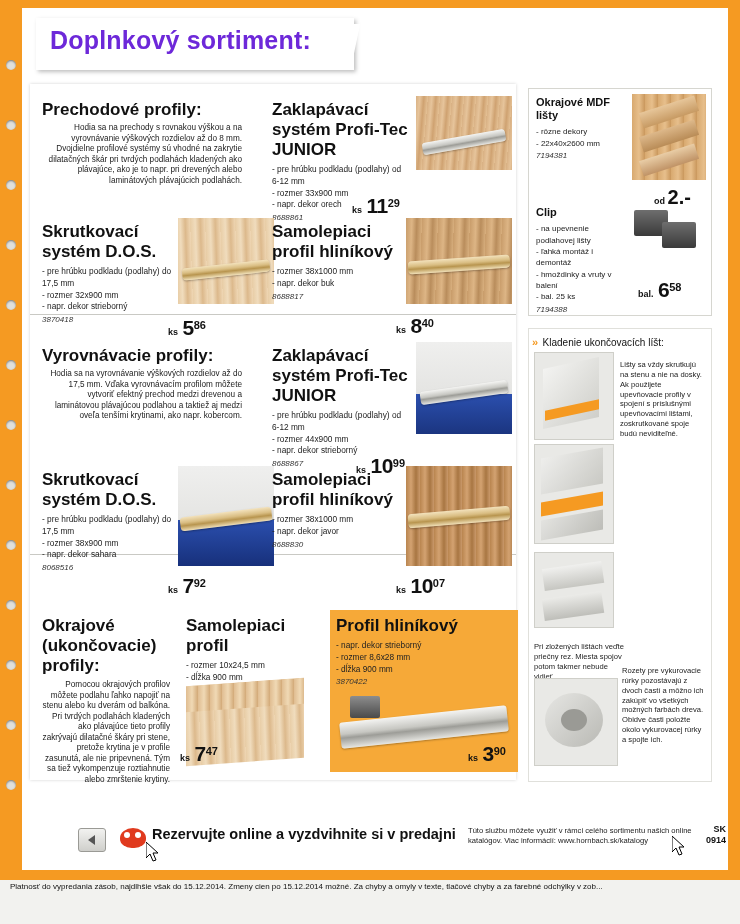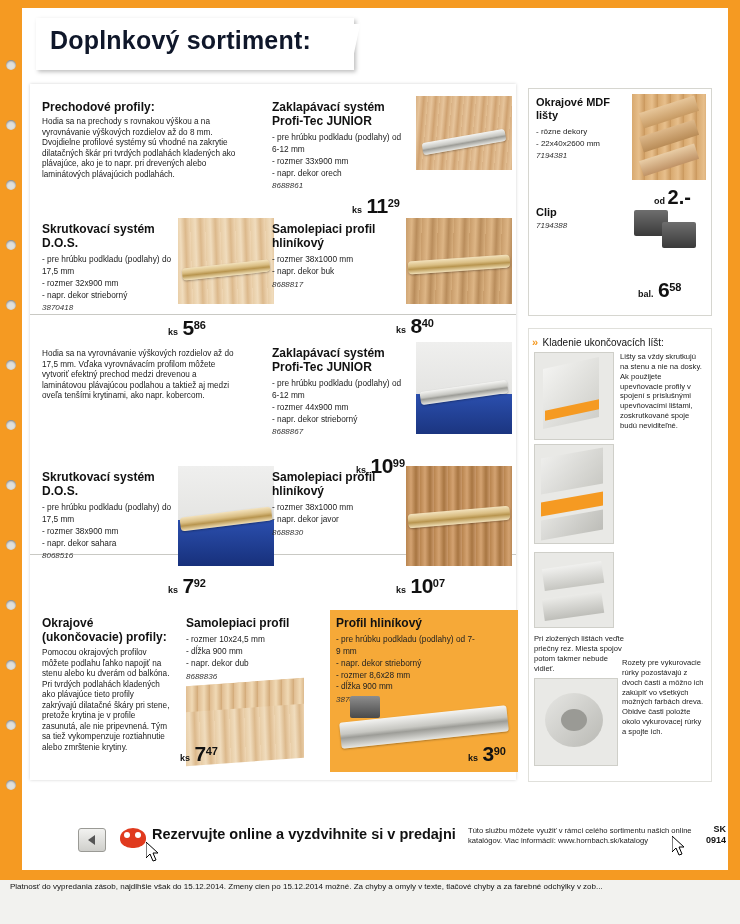--- a/index.html
+++ b/index.html
@@ -38,39 +38,39 @@
   }
 
   
   .title-plaque{
     position:absolute;left:36px;top:18px;width:318px;height:52px;
     background:#ffffff;
     box-shadow:2px 2px 4px rgba(0,0,0,.25);
   }
   .title-plaque .txt{
     position:absolute;left:14px;top:8px;
-    font-size:25px;font-weight:bold;color:#0f172a;letter-spacing:.2px;
+    font-size:25px;font-weight:bold;color:#6d28d9;letter-spacing:.2px;
   }
   .plaque-tab{
     position:absolute;left:330px;top:24px;width:26px;height:40px;background:#ffffff;
     transform:skewX(-12deg);
   }
   .sheet{
     position:absolute;left:30px;top:84px;width:486px;height:696px;
     background:#ffffff;
     box-shadow:0 0 3px rgba(0,0,0,.18);
   }
   .divider{
     position:absolute;left:0;width:486px;height:1px;background:#c9c9c4;
   }
   .hdr{
-    font-size:12px;font-weight:bold;color:#111;line-height:1.18;
+    font-size:17px;font-weight:bold;color:#111;line-height:1.18;
   }
   .bodytxt{
-    font-size:8.2px;color:#222;line-height:1.28;
+    font-size:8.2px;color:#222;line-height:1.28;text-align:right;
   }
   .bullets{
     font-size:8.3px;color:#222;line-height:1.42;
   }
   .code{
     font-size:8px;color:#333;font-style:italic;
   }
   .price{
     position:absolute;font-weight:bold;color:#111;margin-top:8px;
   }
@@ -113,21 +113,21 @@
     font-size:11px;font-weight:bold;color:#111;line-height:1.2;
   }
   .od{
     position:absolute;font-size:9px;font-weight:bold;color:#111;
   }
   .od .big{font-size:20px;}
   .tips-title{
     font-size:10px;font-weight:normal;color:#111;
   }
   .tips-text{
-    font-size:7.6px;color:#222;line-height:1.3;
+    font-size:7.6px;color:#222;line-height:1.3;margin-top:8px;
   }
   .tipimg{
     position:absolute;background:#e9e9e6;border:1px solid #cfcfc9;overflow:hidden;
   }
 
   
   .footerbar{
     position:absolute;left:22px;top:818px;width:706px;height:52px;background:#ffffff;
   }
   .pagenum{
@@ -255,20 +255,21 @@
   </div>
   <div class="photo wood-c" style="left:406px;top:218px;width:106px;height:86px">
     <div class="gold-strip" style="left:2px;top:40px;width:102px;height:13px;transform:rotate(-4deg)"></div>
   </div>
   <div class="price" style="left:396px;top:306px">
     <span class="ks">ks</span>
     <span class="main">8</span><span class="cents">40</span>
   </div>
 
   <div style="position:absolute;left:42px;top:346px;width:200px">
+    <div class="hdr">Vyrovnávacie profily:</div>
     <div class="bodytxt" style="margin-top:3px">Hodia sa na vyrovnávanie výškových rozdielov až do 17,5 mm. Vďaka vyrovnávacím profilom môžete vytvoriť efektný prechod medzi drevenou a laminátovou plávajúcou podlahou a taktiež aj medzi oveľa tenšími krytinami, ako napr. kobercom.</div>
   </div>
 
   <div style="position:absolute;left:272px;top:346px;width:138px">
     <div class="hdr">Zaklapávací systém Profi-Tec JUNIOR</div>
     <div class="bullets" style="margin-top:4px">
       <div>- pre hrúbku podkladu (podlahy) od 6-12 mm</div>
       <div>- rozmer 44x900 mm</div>
       <div>- napr. dekor strieborný</div>
     </div>
@@ -336,21 +337,20 @@
   </div>
   <div class="price" style="left:180px;top:734px">
     <span class="ks">ks</span>
     <span class="main">7</span><span class="cents">47</span>
   </div>
 
   <div style="position:absolute;left:330px;top:610px;width:188px;height:162px;background:#f6a938;"></div>
   <div style="position:absolute;left:336px;top:616px;width:140px">
     <div class="hdr">Profil hliníkový</div>
     <div class="bullets" style="margin-top:4px">
-      <div>- pre hrúbku podkladu (podlahy) od 7-9 mm</div>
       <div>- napr. dekor strieborný</div>
       <div>- rozmer 8,6x28 mm</div>
       <div>- dĺžka 900 mm</div>
     </div>
     <div class="code" style="margin-top:2px">3870422</div>
   </div>
   <div class="photo" style="left:336px;top:690px;width:176px;height:72px;background:transparent">
     <div class="metal-strip" style="left:4px;top:24px;width:168px;height:26px;transform:rotate(-6deg)"></div>
     <div class="dark-clip" style="left:14px;top:6px;width:30px;height:22px;background:linear-gradient(180deg,#8d8d8d,#4a4a4a)"></div>
   </div>
@@ -374,20 +374,26 @@
     <div style="position:absolute;left:8px;top:34px;width:58px;height:16px;background:linear-gradient(180deg,#ddb88a,#b98c57);transform:rotate(-18deg)"></div>
     <div style="position:absolute;left:8px;top:58px;width:58px;height:16px;background:linear-gradient(180deg,#e9cda6,#c09366);transform:rotate(-18deg)"></div>
   </div>
   <div class="od" style="left:654px;top:186px">
     <span>od</span>
     <span class="big">2.-</span>
   </div>
 
   <div style="position:absolute;left:536px;top:206px;width:92px">
     <div class="rtitle">Clip</div>
+    <div class="bullets" style="margin-top:4px;font-size:8px">
+      <div>- na upevnenie podlahovej lišty</div>
+      <div>- ľahká montáž i demontáž</div>
+      <div>- hmoždinky a vruty v balení</div>
+      <div>- bal. 25 ks</div>
+    </div>
     <div class="code" style="margin-top:2px">7194388</div>
   </div>
   <div class="photo" style="left:630px;top:200px;width:76px;height:60px;background:transparent">
     <div class="dark-clip" style="left:4px;top:10px;width:34px;height:26px"></div>
     <div class="dark-clip" style="left:32px;top:22px;width:34px;height:26px"></div>
   </div>
   <div class="price" style="left:638px;top:270px">
     <span class="ks">bal.</span>
     <span class="main">6</span><span class="cents">58</span>
   </div>

